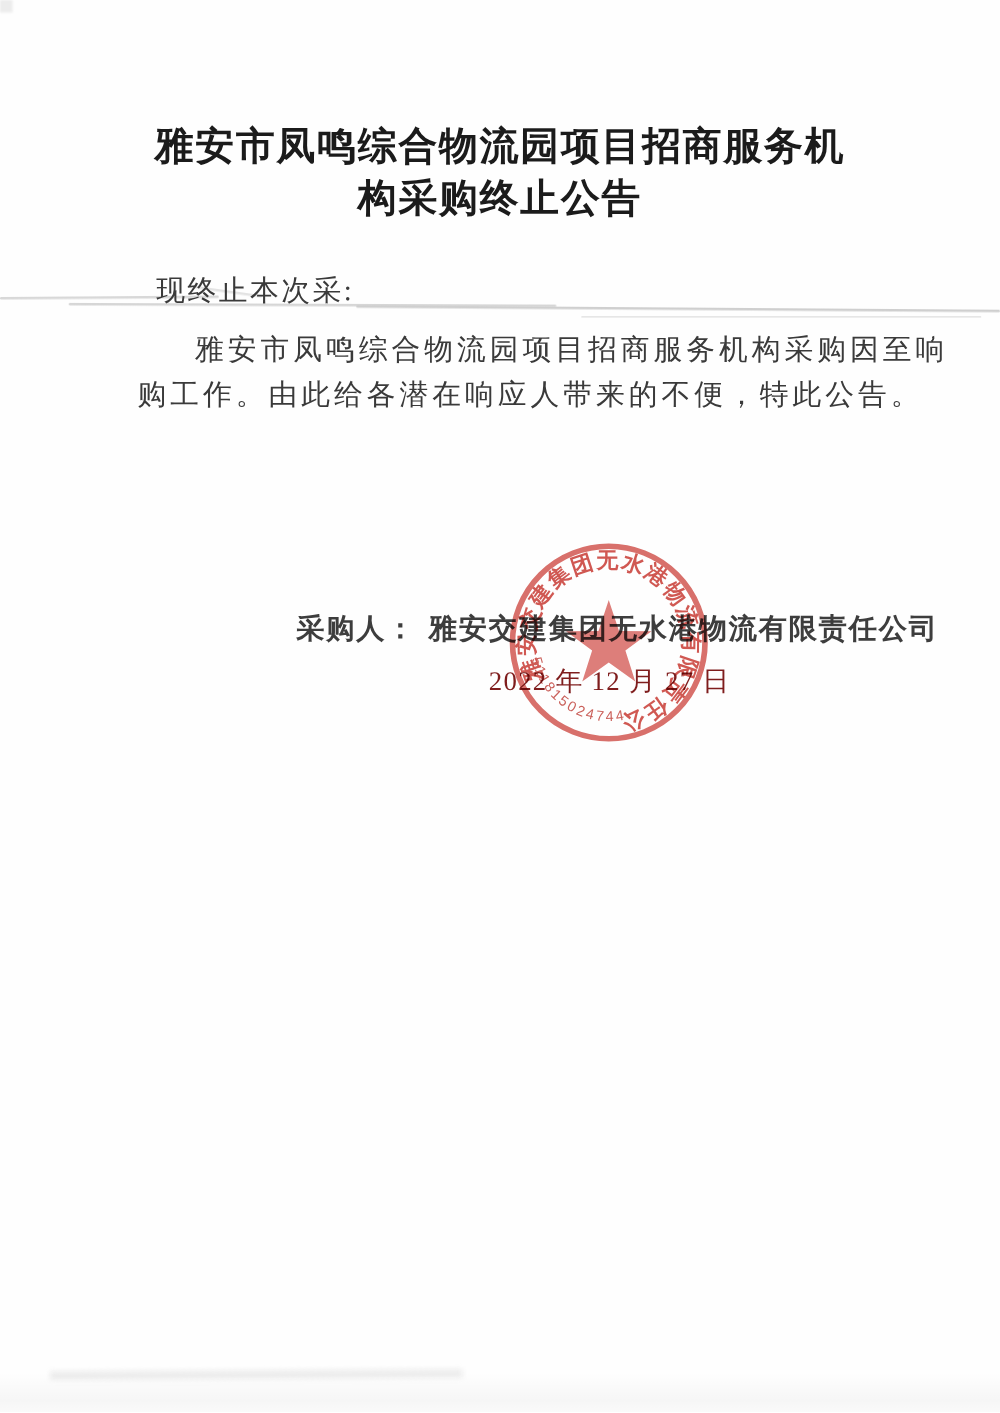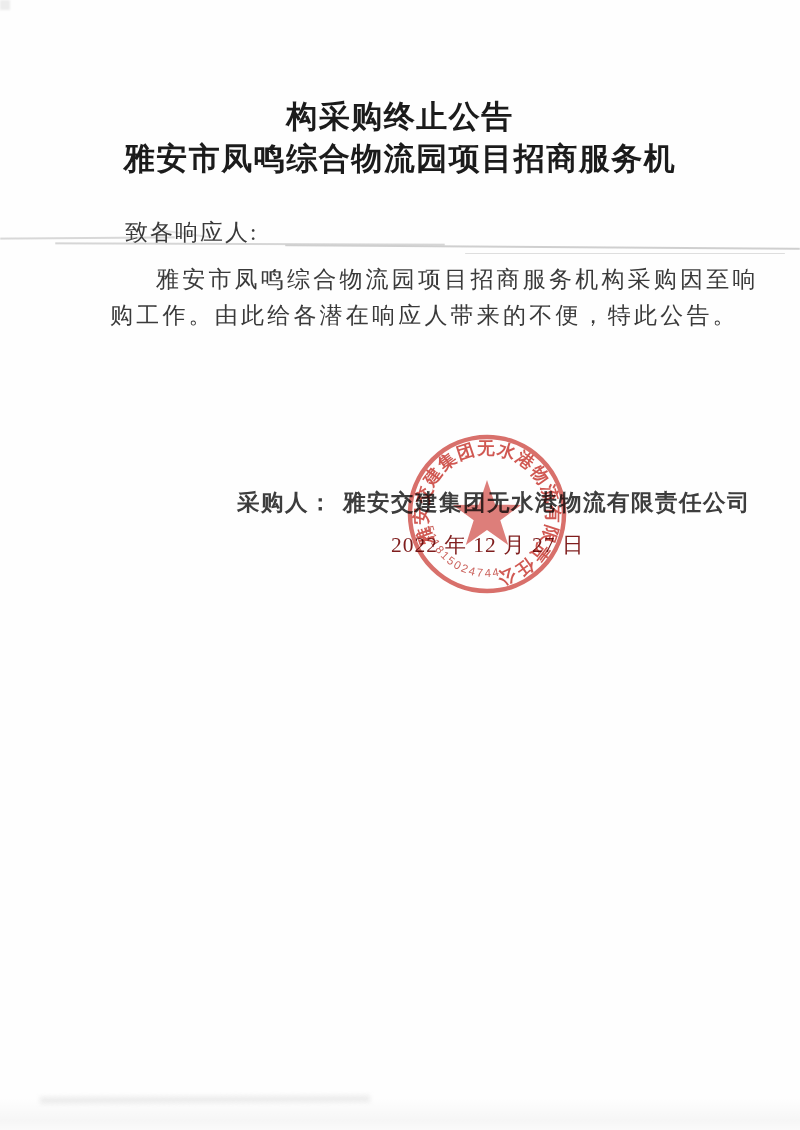--- a/index.html
+++ b/index.html
@@ -87,26 +87,26 @@
     <span></span>
       <span></span>
       <span></span>
       <span></span>
       <span></span>
   </div>
   <div class="bottom-streak"></div>
   <div class="bottom-shadow"></div>
 
   <div class="doc-title">
+    <div>雅安市凤鸣综合物流园项目招商服务机</div>
     <div>构采购终止公告</div>
-    <div>雅安市凤鸣综合物流园项目招商服务机</div>
   </div>
 
   <div class="doc-body">
-    <div class="salutation">致各响应人:</div>
+    <div class="salutation">现终止本次采:</div>
     <div class="bline indent">雅安市凤鸣综合物流园项目招商服务机构采购因至响</div>
     <div class="bline">购工作。由此给各潜在响应人带来的不便，特此公告。</div>
   </div>
 
   <div class="sig-row">
     <span class="buyer-label">采购人：</span><span>雅安交建集团无水港物流有限责任公司</span>
   </div>
   <div class="date-row">2022 年 12 月 27 日</div>
 
   <svg class="stamp" viewBox="0 0 168 168" aria-hidden="true">

